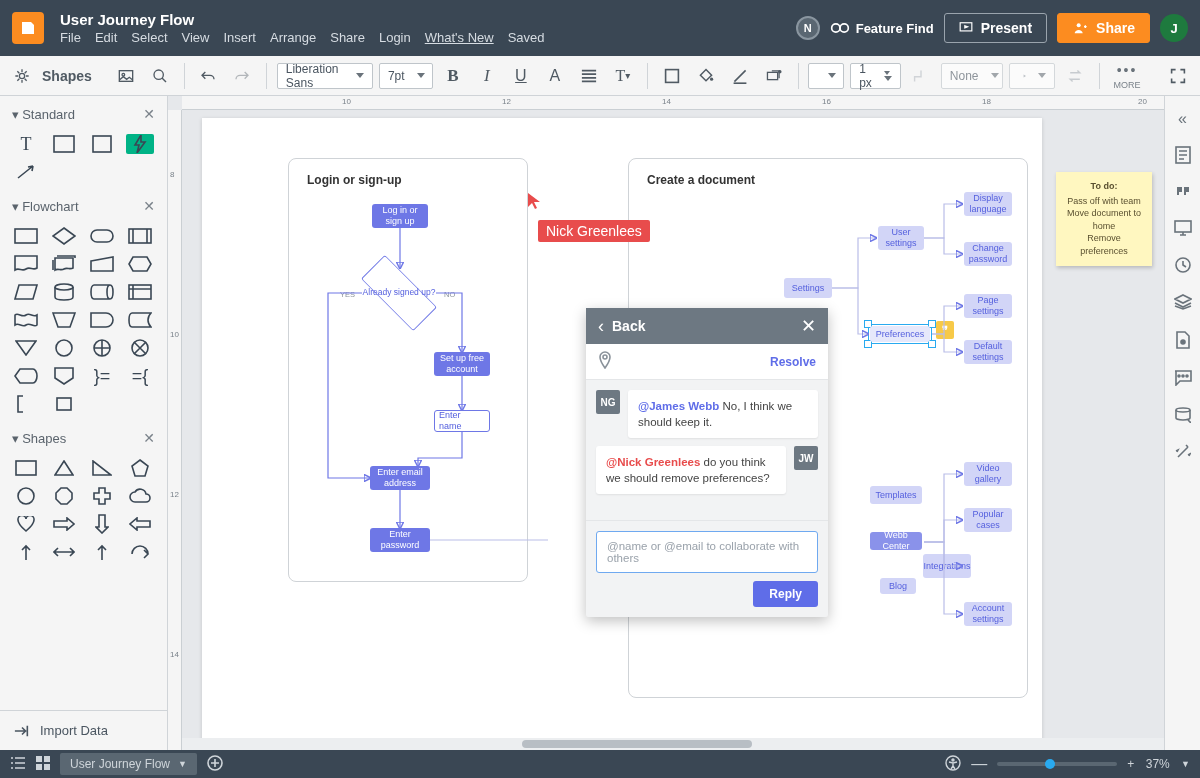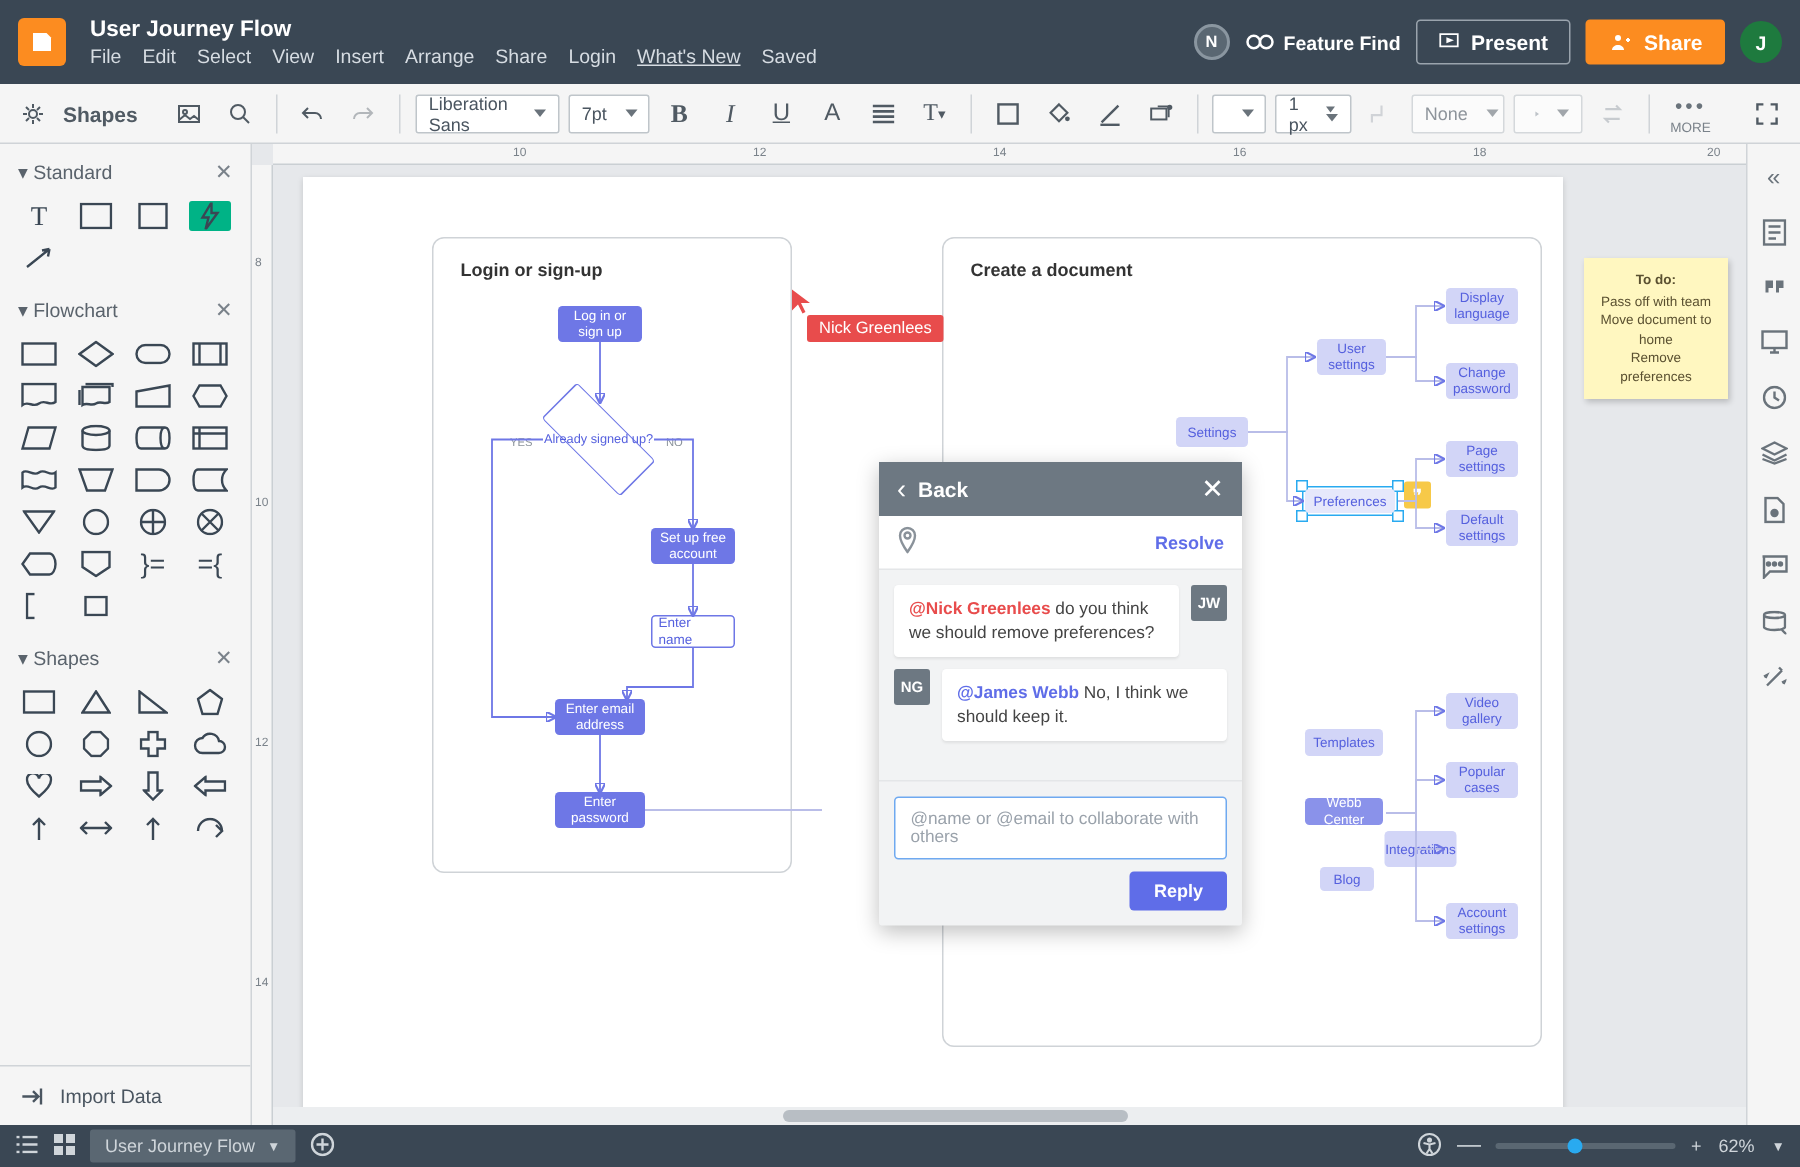--- a/index.html
+++ b/index.html
@@ -60,21 +60,21 @@
 
 .sticky { position: absolute; background: #fff7c0; box-shadow: 1px 2px 4px rgba(0,0,0,0.2); padding: 8px 10px; font-size: 9px; color: #5a5030; text-align: center; line-height: 1.4; }
 .sticky b { display: block; margin-bottom: 2px; }
 
 .sel { position: absolute; border: 1.5px solid #29aaf0; }
 .handle { position: absolute; width: 8px; height: 8px; background: #fff; border: 1.5px solid #29aaf0; }
 .quote-ind { position: absolute; width: 18px; height: 18px; background: #f7c948; border-radius: 2px; display: flex; align-items: center; justify-content: center; color: #fff; font-size: 11px; font-weight: 700;}
 
 .cursor-red { position: absolute; }
 .cursor-red svg { fill: #e84c4c; }
-.cursor-label { position: absolute; background: #e84c4c; color: #fff; font-size: 11px; padding: 3px 8px; border-radius: 2px; }
+.cursor-label { position: absolute; background: #e84c4c; color: #fff; font-size: 14px; padding: 3px 8px; border-radius: 2px; margin-top: 10px; }
 
 .comment-panel { position: absolute; width: 242px; background: #f2f3f4; box-shadow: 0 4px 14px rgba(0,0,0,0.25); border-radius: 2px; }
 .cp-head { background: #6d7882; color: #fff; height: 36px; display: flex; align-items: center; padding: 0 12px; gap: 8px; }
 .cp-head .sp { flex: 1; }
 .cp-close { color: #fff; font-size: 18px; cursor: pointer; }
 .cp-sub { background: #fff; height: 36px; display: flex; align-items: center; padding: 0 12px; justify-content: space-between; border-bottom: 1px solid #e4e6e8; }
 .cp-sub .res { color: #5f6de8; font-size: 12px; font-weight: 600; cursor: pointer; }
 .cp-body { padding: 10px; display: flex; flex-direction: column; gap: 8px; min-height: 140px; }
 .cmsg { display: flex; gap: 8px; }
 .cav { width: 24px; height: 24px; border-radius: 2px; background: #6d7882; color: #fff; display: flex; align-items: center; justify-content: center; font-size: 10px; font-weight: 700; flex-shrink: 0; }
@@ -661,26 +661,26 @@
         </div>
         <div class="cp-sub">
           <span><svg width="14" height="18" viewBox="0 0 14 18" fill="none" stroke="#8a929a" stroke-width="1.6">
                 <path d="M7 1a5 5 0 015 5c0 4-5 11-5 11S2 10 2 6a5 5 0 015-5z"></path>
                 <circle cx="7" cy="6" r="2"></circle>
               </svg></span>
           <span class="res">Resolve</span>
         </div>
         <div class="cp-body">
           <div class="cmsg">
+            <div class="cav">NG</div>
+            <div style="flex:1" class="cbub"><span class="m2">@James Webb</span><span> No, I think we should keep it.</span></div>
+          </div>
+          <div class="cmsg">
             <div style="flex:1" class="cbub"><span class="m1">@Nick Greenlees</span><span> do you think we should remove preferences?</span></div>
             <div class="cav">JW</div>
-          </div>
-          <div class="cmsg">
-            <div class="cav">NG</div>
-            <div style="flex:1" class="cbub"><span class="m2">@James Webb</span><span> No, I think we should keep it.</span></div>
           </div>
         </div>
         <div class="cp-foot">
           <div class="cinput">@name or @email to collaborate with others</div>
           <div class="reply-btn">Reply</div>
         </div>
       </div>
 
     </div>
     <div class="hscroll">
@@ -750,14 +750,14 @@
   <div class="sb-sp"></div>
   <div class="ic"><svg width="16" height="16" viewBox="0 0 16 16" stroke="#cfd5da" stroke-width="1.4" fill="none">
         <circle cx="8" cy="8" r="7"></circle>
         <circle cx="8" cy="5" r="1" fill="#cfd5da"></circle>
         <path d="M4 7l4 1 4-1M8 8v3l-2 3M8 11l2 3"></path>
       </svg></div>
   <span style="font-size:16px">—</span>
   <div class="zoom-slider">
       <div class="th"></div>
     </div>
-  <div class="zoom-v"><span>+</span>&nbsp;<span>62%</span>&nbsp;<span style="font-size:9px">▼</span></div>
+  <div class="zoom-v"><span>+</span>&nbsp;<span>37%</span>&nbsp;<span style="font-size:9px">▼</span></div>
 </div>
 
 </body></html>

